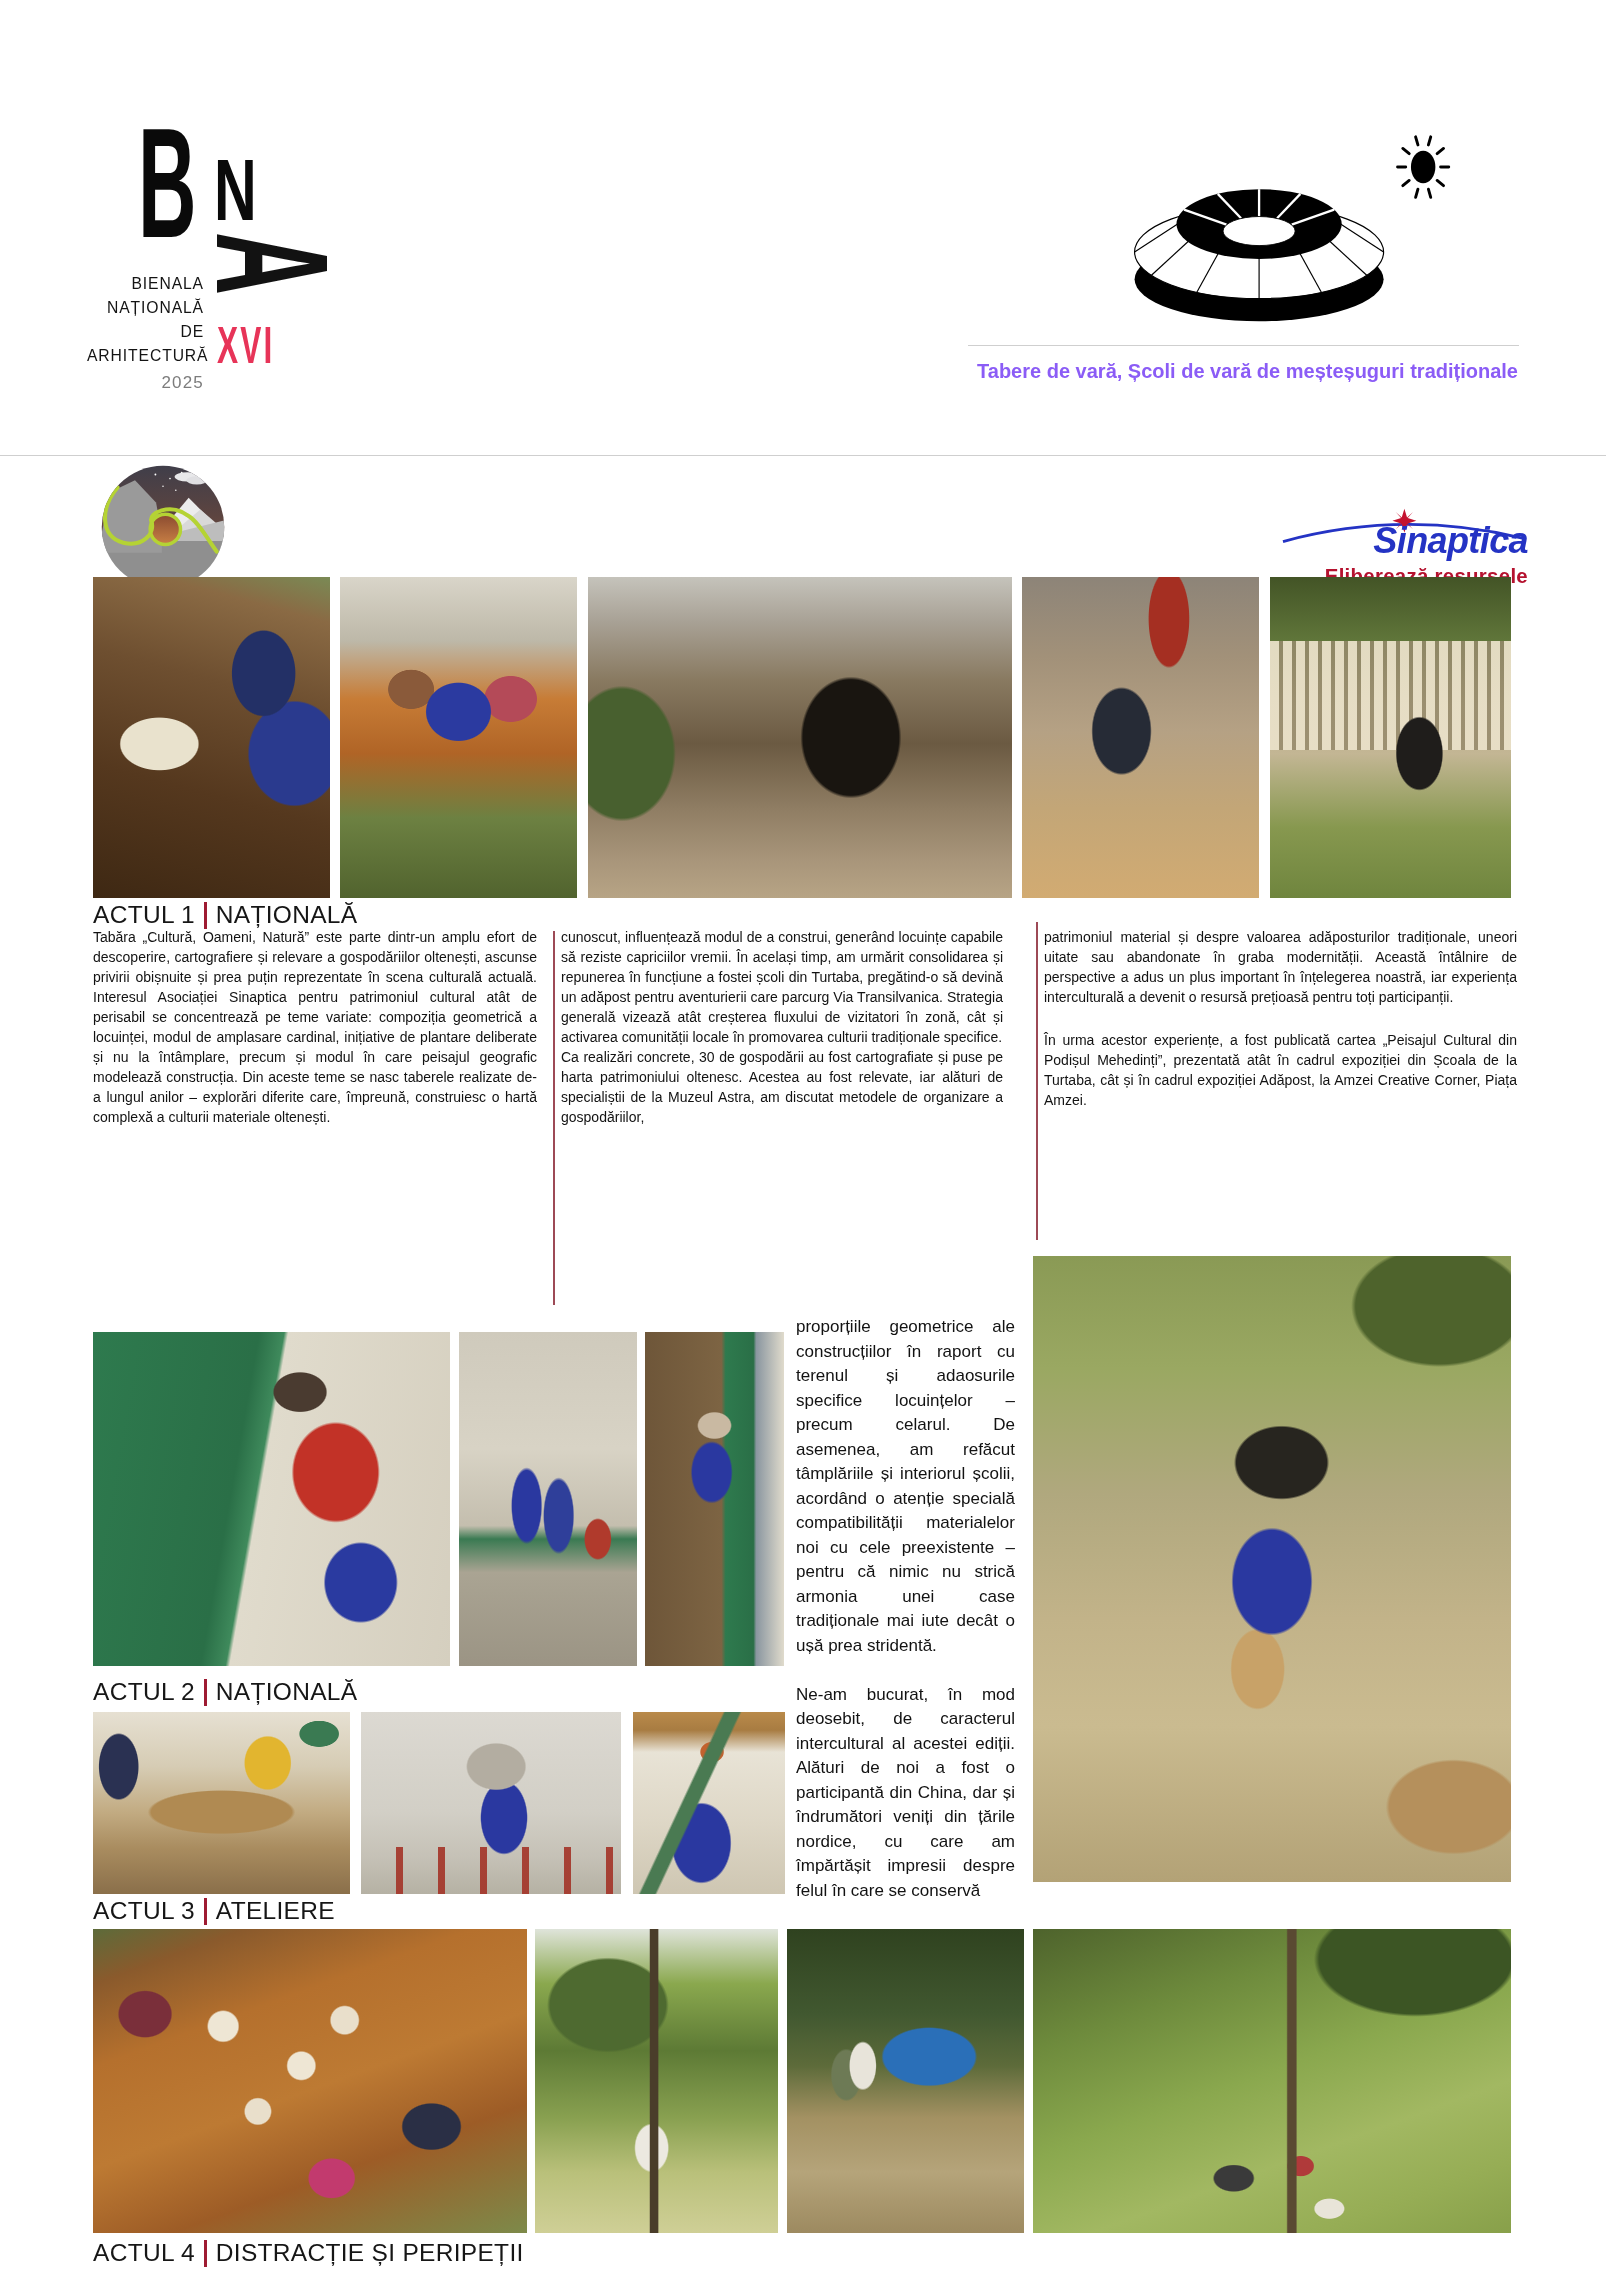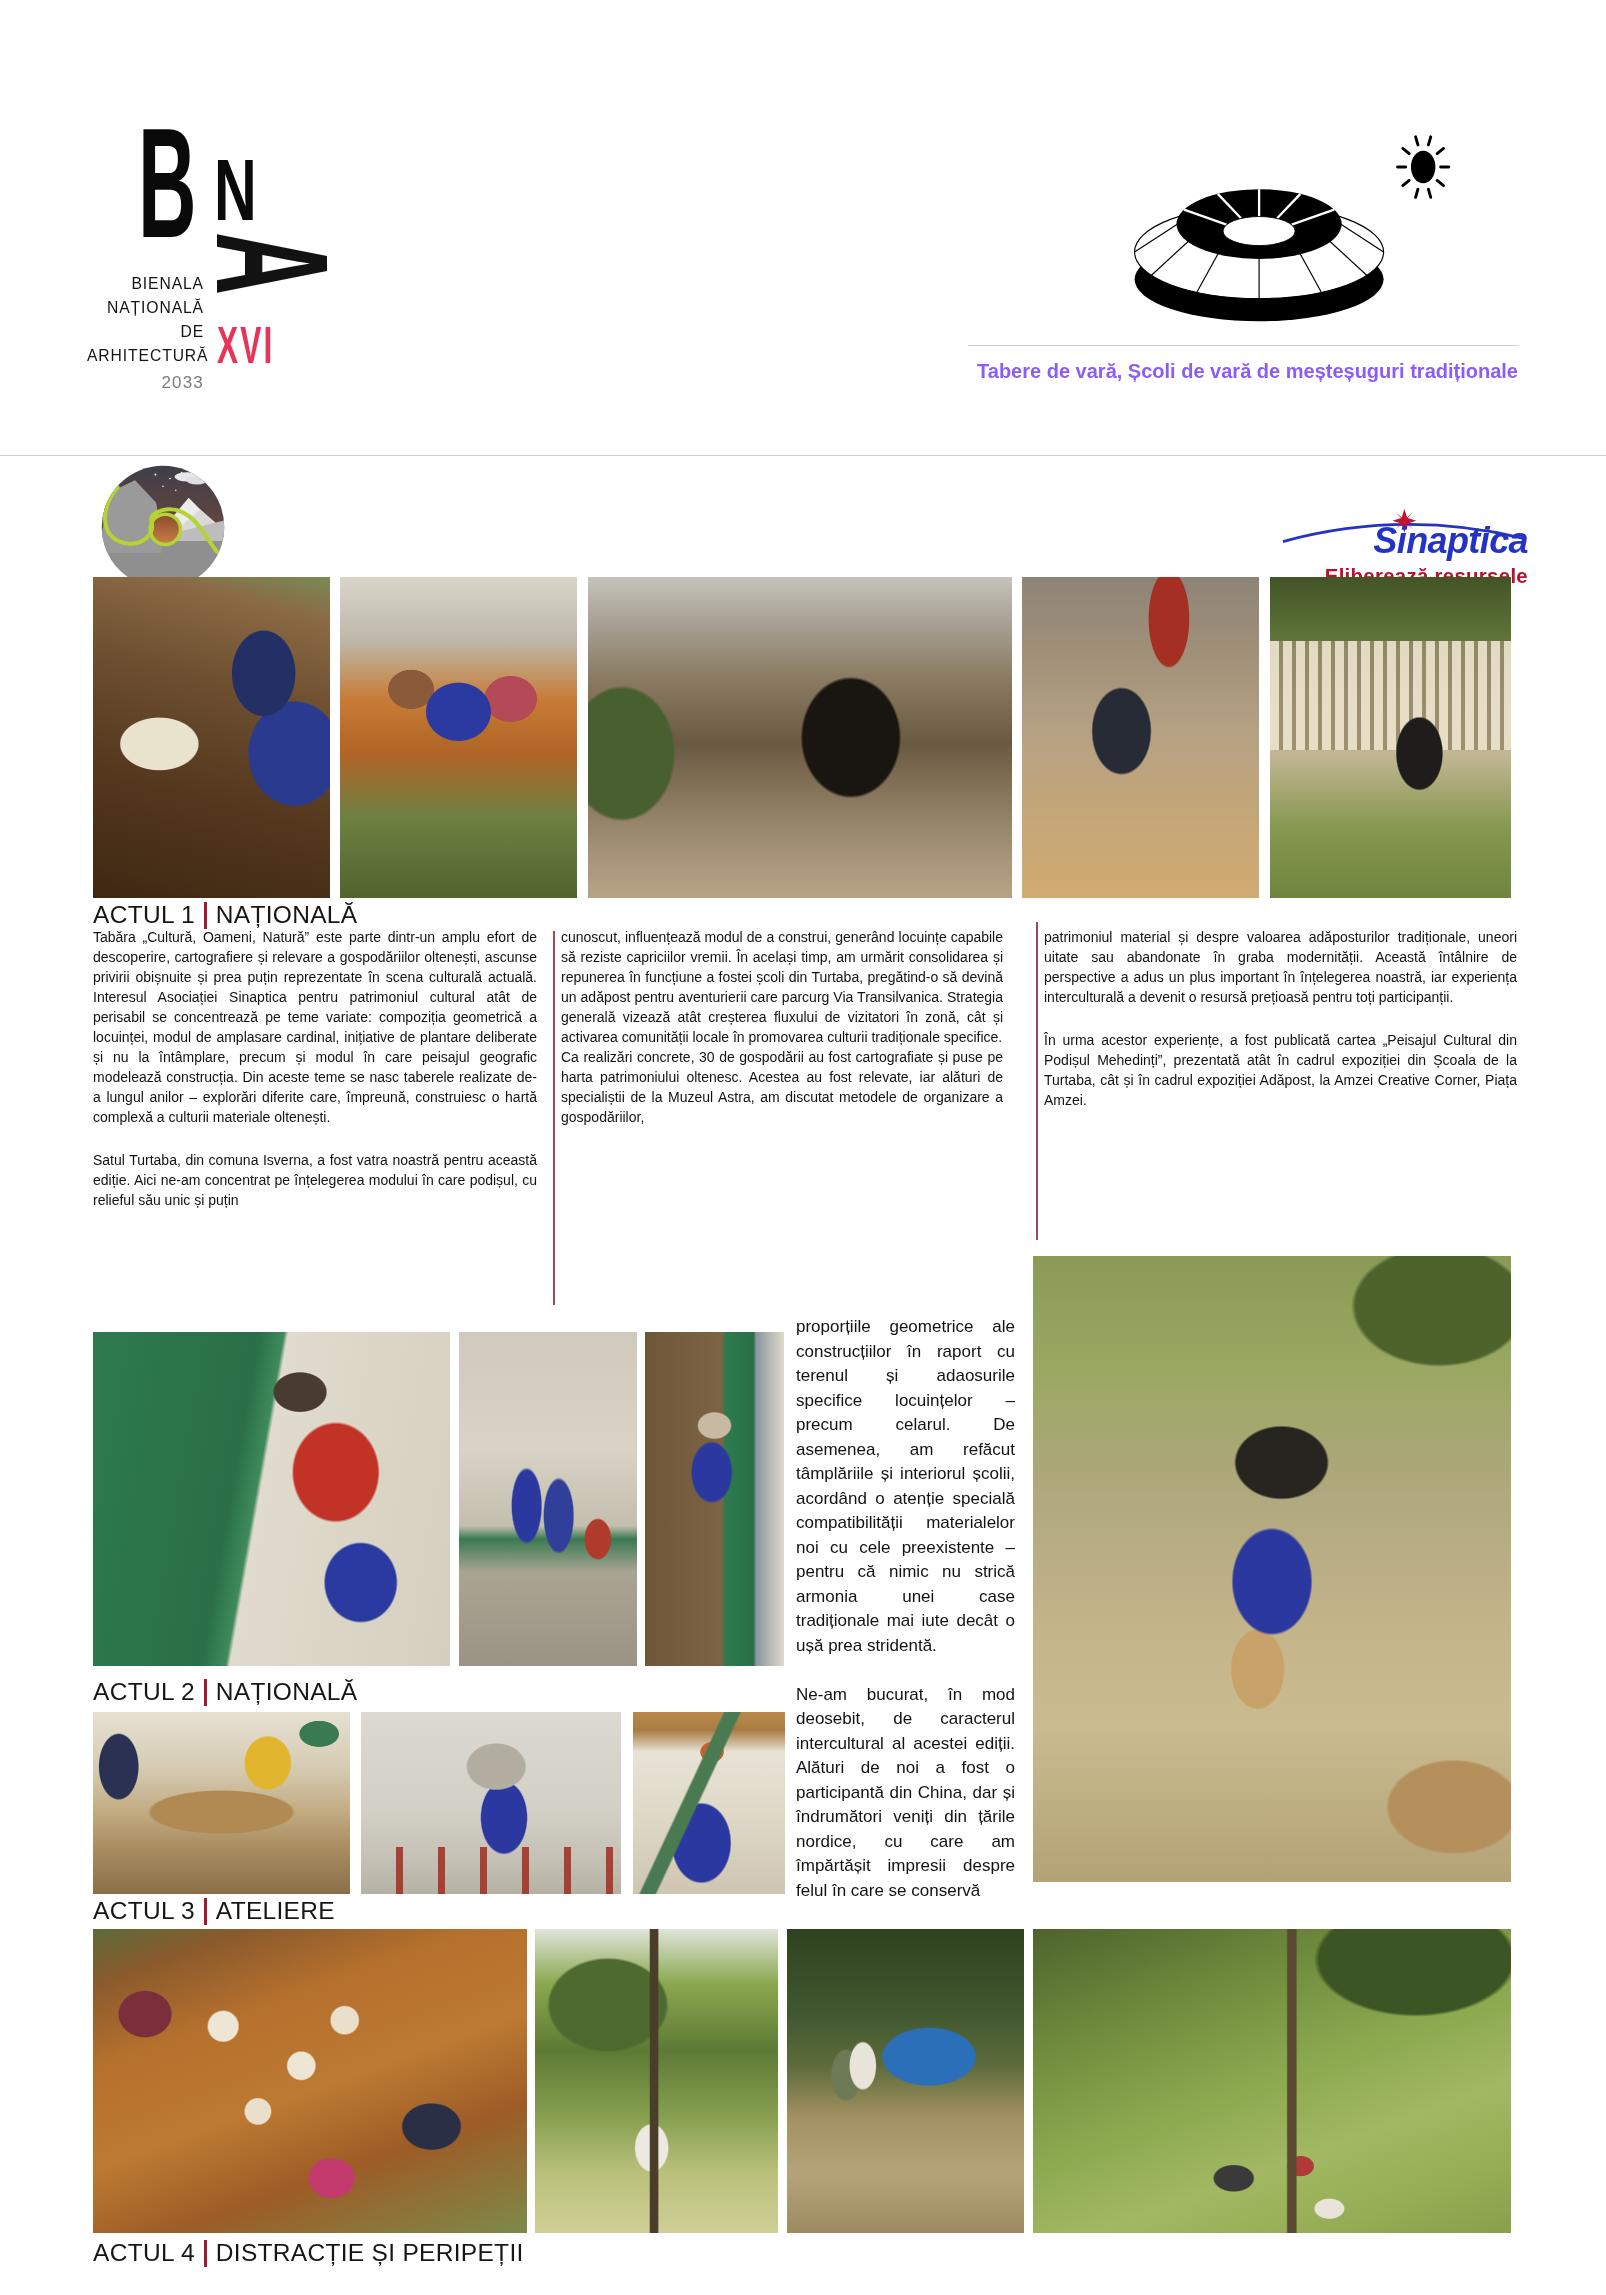--- a/index.html
+++ b/index.html
@@ -153,21 +153,21 @@
   <div class="glyph-a-box">
     <span>A</span>
   </div>
   <div class="brand-text">
     <div>BIENALA</div>
     <div>NAȚIONALĂ</div>
     <div>DE</div>
     <div>ARHITECTURĂ</div>
   </div>
   <div class="edition">XVI</div>
-  <div class="brand-year">2033</div>
+  <div class="brand-year">2025</div>
 
   <svg class="torus-svg" width="338" height="192" viewBox="0 0 580 330">
     <g>
       <ellipse cx="230" cy="255" rx="214" ry="72" fill="#000"></ellipse>
       <ellipse cx="230" cy="208" rx="214" ry="80" fill="#fff" stroke="#000" stroke-width="2"></ellipse>
       <g stroke="#000" stroke-width="2">
         <line x1="370" y1="160" x2="444" y2="208"></line>
         <line x1="351" y1="189" x2="415" y2="248"></line>
         <line x1="300" y1="210" x2="337" y2="277"></line>
         <line x1="230" y1="218" x2="230" y2="288"></line>
@@ -256,21 +256,20 @@
   <div class="photo ph-a1-5" style="left:1270px;top:577px;width:241px;height:321px" title="participant sketching beside a wooden picket fence"></div>
 
   <div class="caption" style="left:93px;top:901px">
     <span>ACTUL 1</span>
     <span class="cap-bar"></span>
     <span>NAȚIONALĂ</span>
   </div>
 
   <div class="col" style="left:93px;top:927px;width:444px">
     <p>Tabăra „Cultură, Oameni, Natură” este parte dintr-un amplu efort de descoperire, cartografiere și relevare a gospodăriilor oltenești, ascunse privirii obișnuite și prea puțin reprezentate în scena culturală actuală. Interesul Asociației Sinaptica pentru patrimoniul cultural atât de perisabil se concentrează pe teme variate: compoziția geometrică a locuinței, modul de amplasare cardinal, inițiative de plantare deliberate și nu la întâmplare, precum și modul în care peisajul geografic modelează construcția. Din aceste teme se nasc taberele realizate de-a lungul anilor – explorări diferite care, împreună, construiesc o hartă complexă a culturii materiale oltenești.</p>
-    <p>Satul Turtaba, din comuna Isverna, a fost vatra noastră pentru această ediție. Aici ne-am concentrat pe înțelegerea modului în care podișul, cu relieful său unic și puțin</p>
   </div>
 
   <div class="vdiv" style="left:553px;top:931px;height:374px"></div>
 
   <div class="col" style="left:561px;top:927px;width:442px">
     <p class="tight">cunoscut, influențează modul de a construi, generând locuințe capabile să reziste capriciilor vremii. În același timp, am urmărit consolidarea și repunerea în funcțiune a fostei școli din Turtaba, pregătind-o să devină un adăpost pentru aventurierii care parcurg Via Transilvanica. Strategia generală vizează atât creșterea fluxului de vizitatori în zonă, cât și activarea comunității locale în promovarea culturii tradiționale specifice.</p>
     <p>Ca realizări concrete, 30 de gospodării au fost cartografiate și puse pe harta patrimoniului oltenesc. Acestea au fost relevate, iar alături de specialiștii de la Muzeul Astra, am discutat metodele de organizare a gospodăriilor,</p>
   </div>
 
   <div class="vdiv" style="left:1036px;top:922px;height:318px"></div>

